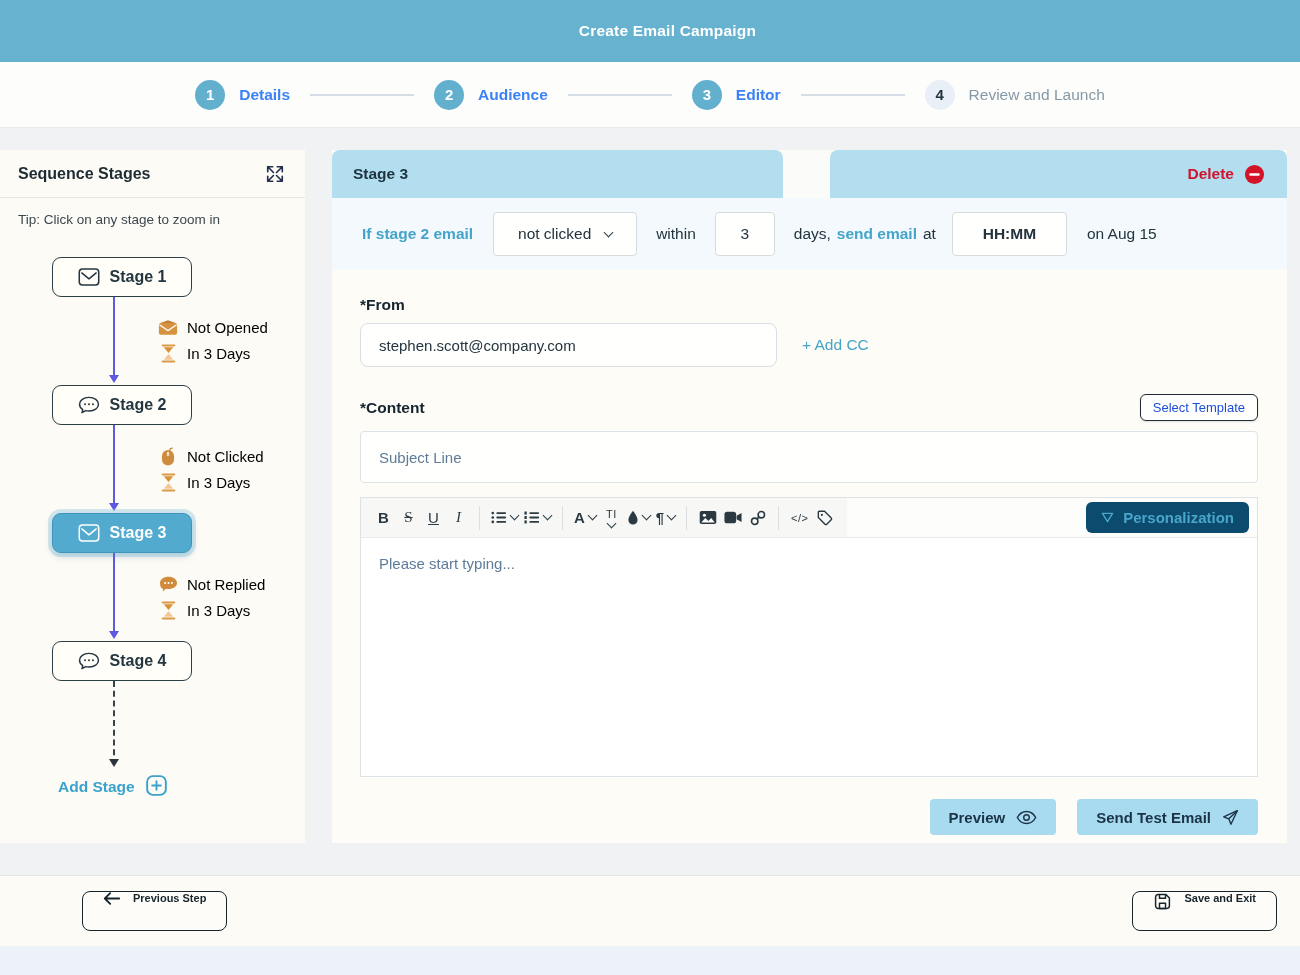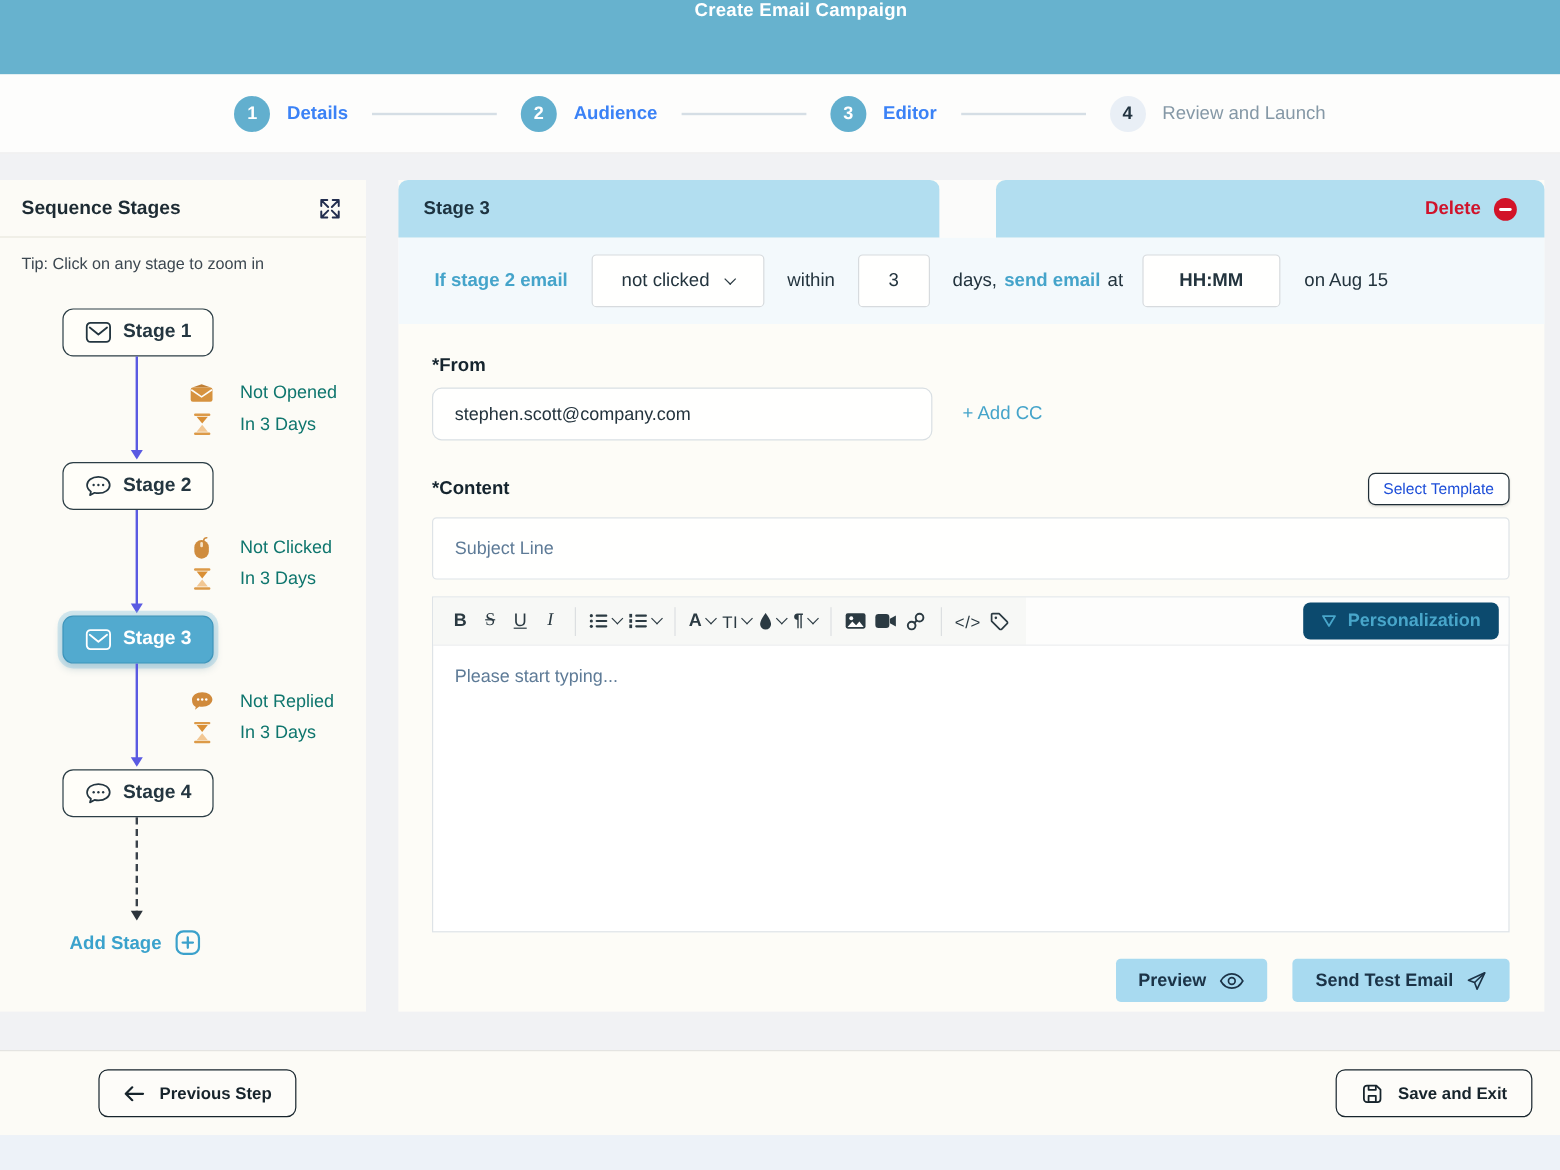--- a/index.html
+++ b/index.html
@@ -1,53 +1,53 @@
 <!DOCTYPE html>
 <html><head>
 <meta charset="utf-8">
 <style>
   * { margin:0; padding:0; box-sizing:border-box; }
   body { font-family:"Liberation Sans", sans-serif; }
   .page { position:relative; width:1300px; height:975px; background:#f1f2f4; overflow:hidden; color:#22333e; }
 
   
   .app-header { position:absolute; top:0; left:0; width:100%; height:62px; background:#67b2ce;
-    display:flex; align-items:flex-start; justify-content:center;padding-left:35px; }
+    display:flex; align-items:center; justify-content:center;padding-left:35px; }
   .app-title { color:#ffffff; font-weight:700; font-size:15.5px; letter-spacing:.2px; }
 
   
   .stepper-bar { position:absolute; top:62px; left:0; width:100%; height:66px; background:#fdfdfc;
     border-bottom:1px solid #ececeb; display:flex; align-items:center; justify-content:center; }
   .step { display:flex; align-items:center; gap:14px; }
   .step-circle { width:30px; height:30px; border-radius:50%; background:#62afce; color:#fff;
     display:flex; align-items:center; justify-content:center; font-size:15px; font-weight:700; }
   .step.upcoming .step-circle { background:#e9eff6; color:#223340; }
   .step-label { font-weight:700; font-size:15.5px; color:#3b82f6; }
   .step.upcoming .step-label { color:#8598a6; font-weight:400; }
   .connector { width:104px; height:2px; background:#d5dee5; margin:0 20px; }
 
   
   .sidebar { position:absolute; left:0; top:150px; width:305px; height:693px; background:#fcfbf6; }
   .sidebar-header { height:48px; border-bottom:1px solid #e8e6dd; display:flex; align-items:center;
     justify-content:space-between; padding:0 20px 0 18px; }
   .sidebar-title { font-weight:700; font-size:16px; color:#1d2b33; }
   .sidebar-tip { padding:14px 18px 0; font-size:13.5px; color:#3c4750; }
   .flow { position:absolute; left:0; top:100px; width:305px; height:590px; }
-  .stage-box { position:absolute; left:52px; width:126px; height:40px; background:#fffef9;
+  .stage-box { position:absolute; left:52px; width:140px; height:40px; background:#fffef9;
     border:1.5px solid #2c3e46; border-radius:9px; display:flex; align-items:center;
     justify-content:center; gap:10px; font-size:16px; font-weight:700; color:#243640; cursor:pointer; }
   .stage-box.selected { background:#52aacf; border:1px solid #3d95bb; color:#ffffff;
     box-shadow:0 0 0 4px rgba(122,191,221,.32), 0 3px 7px rgba(30,90,120,.25); }
   .flow-arrow { position:absolute; left:113px; width:2px; background:#5a5ae2; }
   .flow-arrow::after { content:""; position:absolute; bottom:-2px; left:-4px;
     border-left:5px solid transparent; border-right:5px solid transparent; border-top:8px solid #5a5ae2; }
   .flow-arrow.dashed { background:none; border-left:2px dashed #3a424a; }
   .flow-arrow.dashed::after { left:-6px; border-top-color:#2c343b; }
   .annot { position:absolute; left:158px; display:flex; flex-direction:column; gap:6px; }
-  .annot-row { display:flex; align-items:center; gap:22px; font-size:15px; color:#0f766e; height:20px; }
+  .annot-row { display:flex; align-items:center; gap:9px; font-size:15px; color:#000000; height:20px; }
   .annot-row .aicon { width:20px; display:flex; justify-content:center; }
   .add-stage { position:absolute; left:58px; display:flex; align-items:flex-end; gap:11px; cursor:pointer; }
   .add-stage-label { color:#3aa2cc; font-weight:700; font-size:15.5px; }
 
   
   .main-panel { position:absolute; left:332px; top:150px; width:955px; height:693px; background:#fdfcf7; }
   .stage-tabs { height:48px; display:flex; }
   .tab-active { width:451px; background:#b2def0; border-radius:8px 8px 0 0; display:flex;
     align-items:center; padding-left:21px; font-weight:700; font-size:15.5px; color:#1d3340; cursor:pointer; }
   .tab-notch { width:47px; background:#fbfbfa; }
@@ -88,38 +88,38 @@
   .editor { margin-top:14px; border:1px solid #dee3e7; background:#ffffff; height:280px;
     display:flex; flex-direction:column; }
   .toolbar { height:40px; border-bottom:1px solid #e8eaec; display:flex; align-items:stretch; }
   .tb-left { background:#f7f8f6; display:flex; align-items:center; padding:0 10px; }
   .tb-btn { min-width:25px; height:26px; display:flex; align-items:center; justify-content:center;
     gap:4px; color:#2b3a42; font-size:15px; cursor:pointer; padding:0 3px; }
   .tb-bold { font-weight:700; }
   .tb-strike { text-decoration:line-through; font-family:"Liberation Serif", serif; }
   .tb-underline { text-decoration:underline; }
   .tb-italic { font-style:italic; font-family:"Liberation Serif", serif; }
-  .tb-size { font-size:14px; letter-spacing:.5px; }
+  .tb-size { font-size:11px; letter-spacing:.5px;flex-direction:column; }
   .tb-sep { width:1px; height:24px; background:#dcdfe1; margin:0 8px; }
   .tb-right { flex:1; display:flex; align-items:center; justify-content:flex-end; padding-right:8px; background:#fdfdfc; }
   .personalization-btn { display:flex; align-items:center; gap:9px; background:#0c4a6e; border-radius:6px;
     padding:7px 15px; color:#48a6ca; font-weight:700; font-size:15px; cursor:pointer; }
   .editor-body { flex:1; padding:17px 18px; font-size:15px; color:#5e7b97; }
 
   .actions-row { margin-top:22px; display:flex; justify-content:flex-end; gap:21px; }
   .action-btn { height:36px; background:#a8daf0; border:none; border-radius:4px; padding:0 19px;
     display:flex; align-items:center; gap:11px; color:#1b3347; font-weight:700; font-size:15px;
     font-family:inherit; cursor:pointer; }
 
   
   .footer { position:absolute; left:0; top:875px; width:100%; height:71px; background:#fcfbf6;
     border-top:1px solid #e4e4e1; display:flex; align-items:center; justify-content:space-between;
     padding:0 23px 0 82px; }
   .footer-btn { height:40px; background:#fdfcf9; border:1.5px solid #17242c; border-radius:8px;
-    padding:0 20px; display:flex; align-items:center; gap:12px; font-weight:700; font-size:14px;
+    padding:0 20px; display:flex; align-items:flex-start; gap:12px; font-weight:700; font-size:11px;
     color:#17242c; font-family:inherit; cursor:pointer; }
   .bottom-strip { position:absolute; left:0; top:946px; width:100%; height:29px; background:#edf2f8; }
 </style>
 </head>
 <body>
 
 <div class="page">
 
   <div class="app-header">
     <div class="app-title">Create Email Campaign</div>

